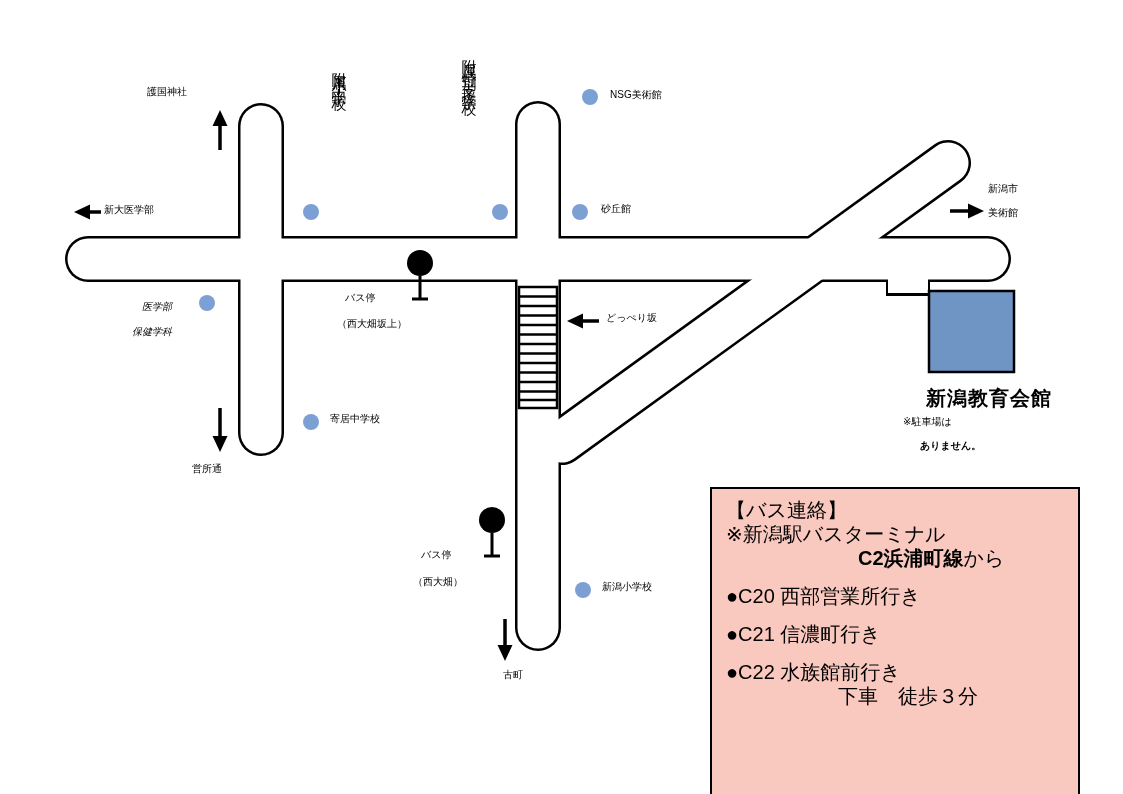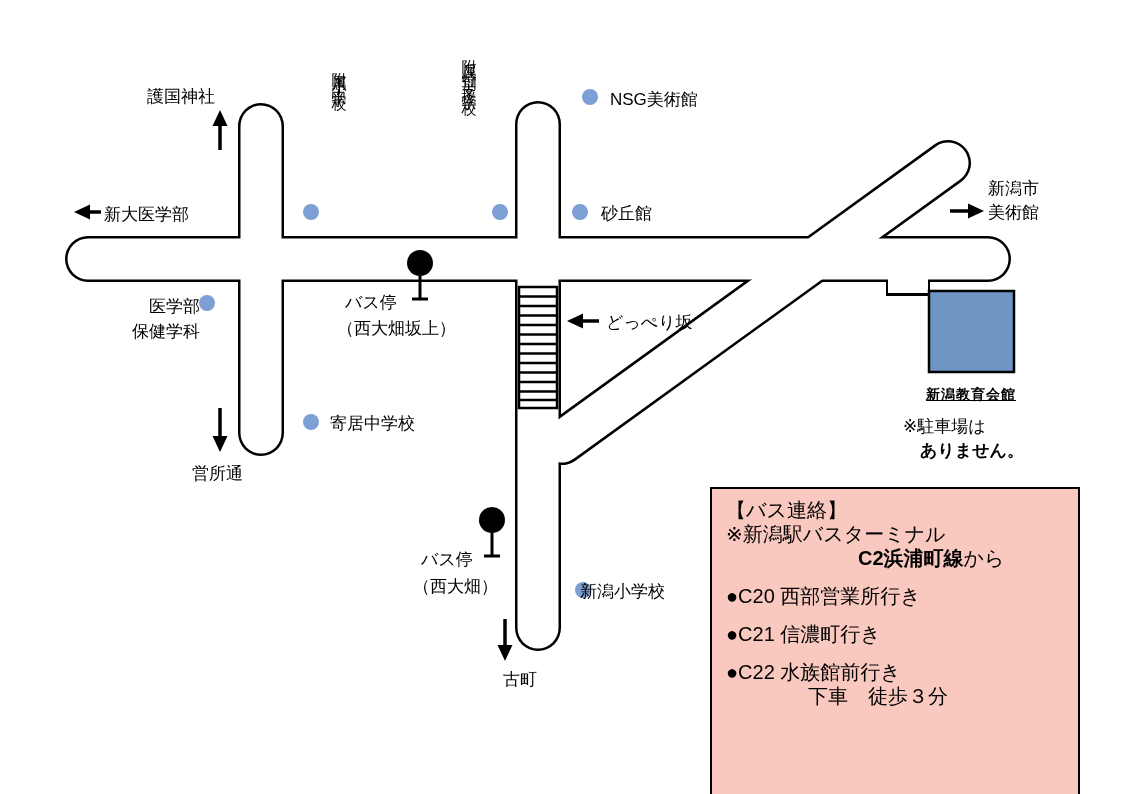--- a/index.html
+++ b/index.html
@@ -1,29 +1,29 @@
 <!DOCTYPE html>
 <html><head>
 <meta charset="utf-8">
 <style>
   * { margin:0; padding:0; box-sizing:border-box; }
   html,body { background:#fff; }
   body { font-family:"Liberation Sans","DejaVu Sans",sans-serif; color:#000; }
   #stage { position:relative; width:1123px; height:794px; background:#fff; overflow:hidden; margin:0 auto; }
   #map-svg { position:absolute; left:0; top:0; }
-  .lbl { position:absolute; font-size:17px; line-height:1.25; white-space:nowrap; }
+  .lbl { position:absolute; font-size:10px; line-height:1.25; white-space:nowrap; }
   .vlbl { position:absolute; writing-mode:vertical-rl; text-orientation:upright; font-size:15px; white-space:nowrap; }
   .two-line { line-height:25px; white-space:nowrap;text-align:right; }
-  .hall-name { font-weight:bold; font-size:14px; letter-spacing:1px;text-decoration:underline; }
+  .hall-name { font-weight:bold; font-size:20px; letter-spacing:1px; }
   #bus-box { position:absolute; left:710px; top:487px; width:370px; height:340px;
              border:2px solid #000; padding:9px 14px; font-size:20px; line-height:24px; }
   #bus-box .line-row { margin-left:132px; }
   #bus-box .route { margin-top:14px; white-space:nowrap; }
   #bus-box .note-row { margin-left:22px; margin-top:2px; white-space:nowrap; }
-  #bus-box .walk-row { margin-left:82px; white-space:nowrap; }
+  #bus-box .walk-row { margin-left:112px; white-space:nowrap; }
   b { font-weight:bold; }
 </style>
 </head>
 <body>
 
 <div id="stage">
 
   <svg id="map-svg" width="1123" height="794" viewBox="0 0 1123 794">
 
     <g fill="none" stroke="#000000" stroke-width="46" stroke-linecap="round">
@@ -101,36 +101,36 @@
   <div class="vlbl" style="left:329px; top:60px; letter-spacing:4px;">附属小・中学校</div>
   <div class="vlbl" style="left:459px; top:47px; letter-spacing:6px;">附属特別支援学校</div>
   <div class="lbl" style="left:610px; top:89px;">NSG美術館</div>
   <div class="lbl" style="left:601px; top:203px;">砂丘館</div>
 
   <div class="lbl two-line" style="left:988px; top:177px; line-height:24px;">
     <div>新潟市</div>
     <div>美術館</div>
   </div>
 
-  <div class="lbl two-line" style="left:132px; top:294px;">
+  <div class="lbl two-line" style="left:132px; top:294px;font-style:italic;">
     <div>医学部</div>
     <div>保健学科</div>
   </div>
 
   <div class="lbl" style="left:345px; top:292px;">バス停</div>
   <div class="lbl" style="left:337px; top:318px;">（西大畑坂上）</div>
 
   <div class="lbl" style="left:606px; top:312px;">どっぺり坂</div>
   <div class="lbl" style="left:330px; top:413px;">寄居中学校</div>
   <div class="lbl" style="left:192px; top:463px;">営所通</div>
 
   <div class="lbl" style="left:421px; top:549px;">バス停</div>
   <div class="lbl" style="left:413px; top:576px;font-family:Liberation Serif, serif;">（西大畑）</div>
 
-  <div class="lbl" style="left:580px; top:581px;">新潟小学校</div>
+  <div class="lbl" style="left:602px; top:581px;">新潟小学校</div>
   <div class="lbl" style="left:460px; top:669px;margin-left:43px;">古町</div>
 
   <div class="lbl hall-name" style="left:926px; top:386px;">新潟教育会館</div>
   <div class="lbl" style="left:903px; top:416px;">※駐車場は</div>
   <div class="lbl" style="left:920px; top:440px;font-weight:bold;">ありません。</div>
 
   <div id="bus-box" style="background-color: rgb(249, 200, 190);">
     <div>【バス連絡】</div>
     <div>※新潟駅バスターミナル</div>
     <div class="line-row">

